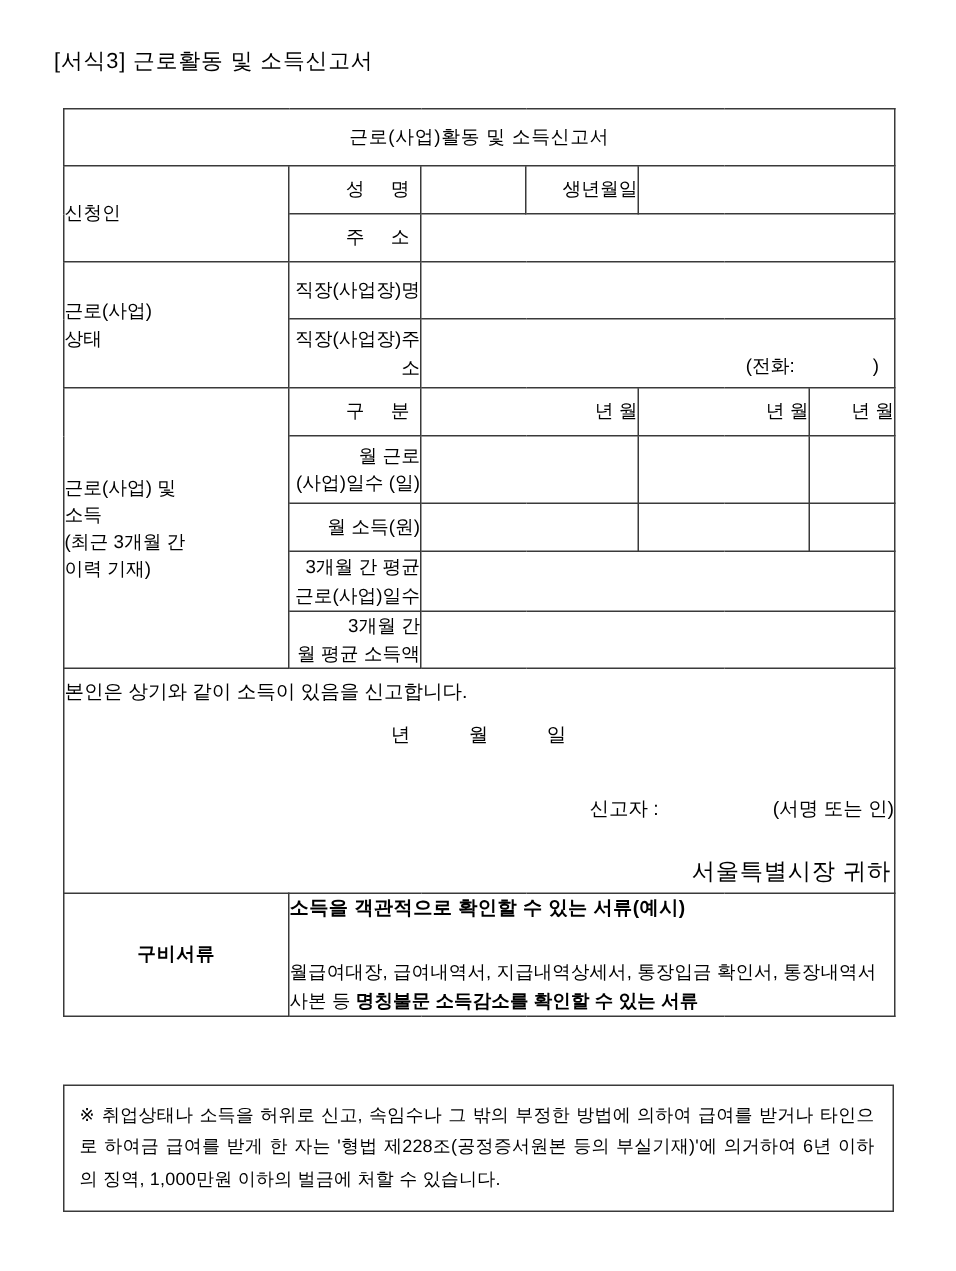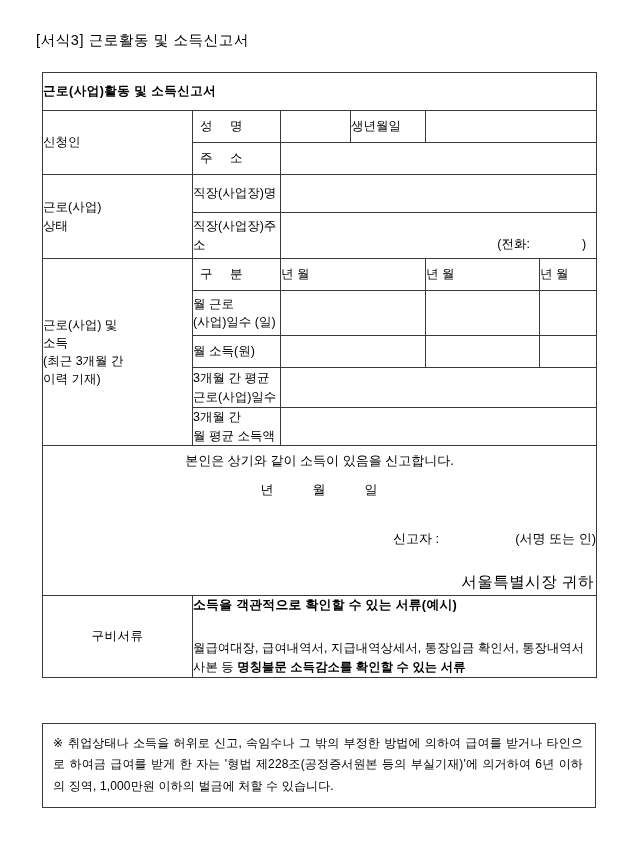--- a/index.html
+++ b/index.html
@@ -42,28 +42,28 @@
   table.form td {
     border: 1px solid #3a3a3a;
     padding: 0;
     vertical-align: middle;
     font-size: 12.5px;
     line-height: 1.45;
   }
 
   .title-cell {
     height: 38px;
-    text-align: left;
+    text-align: center;
     font-size: 20px;
-    font-weight: bold;
+    font-weight: normal;
     letter-spacing: 0.5px;
   }
 
   .lbl {
-    text-align: left;
+    text-align: right;
     padding: 3px 2px;
   }
   .lbl-sp { letter-spacing: 7px; text-indent: 7px; }
   .rowlabel {
     line-height: 1.85;
     padding: 4px 2px;
   }
   .cell-blank { background: #ffffff; }
 
   .addr-cell {
@@ -89,21 +89,21 @@
   .h-income { height: 32px; }
   .h-avgday { height: 40px; }
   .h-avginc { height: 38px; }
 
   .declare-cell {
     height: 150px;
     padding: 14px 14px 8px 14px;
     vertical-align: top;
   }
   .declare-line1 {
-    text-align: center;
+    text-align: left;
     font-size: 13px;
     margin-top: 4px;
   }
   .declare-date {
     text-align: center;
     font-size: 13px;
     margin-top: 10px;
     letter-spacing: 1px;
   }
   .declare-date .sp { display: inline-block; width: 38px; }
@@ -116,21 +116,21 @@
   .declare-to {
     text-align: right;
     font-size: 15.5px;
     margin-top: 22px;
     padding-right: 2px;
     letter-spacing: 0.5px;
   }
 
   .docs-label {
     text-align: center;
-    font-weight: normal;
+    font-weight: bold;
     font-size: 13px;
     letter-spacing: 0.5px;
   }
   .docs-body {
     padding: 10px 10px 12px 12px;
     vertical-align: middle;
     height: 80px;
   }
   .docs-head {
     font-weight: bold;

